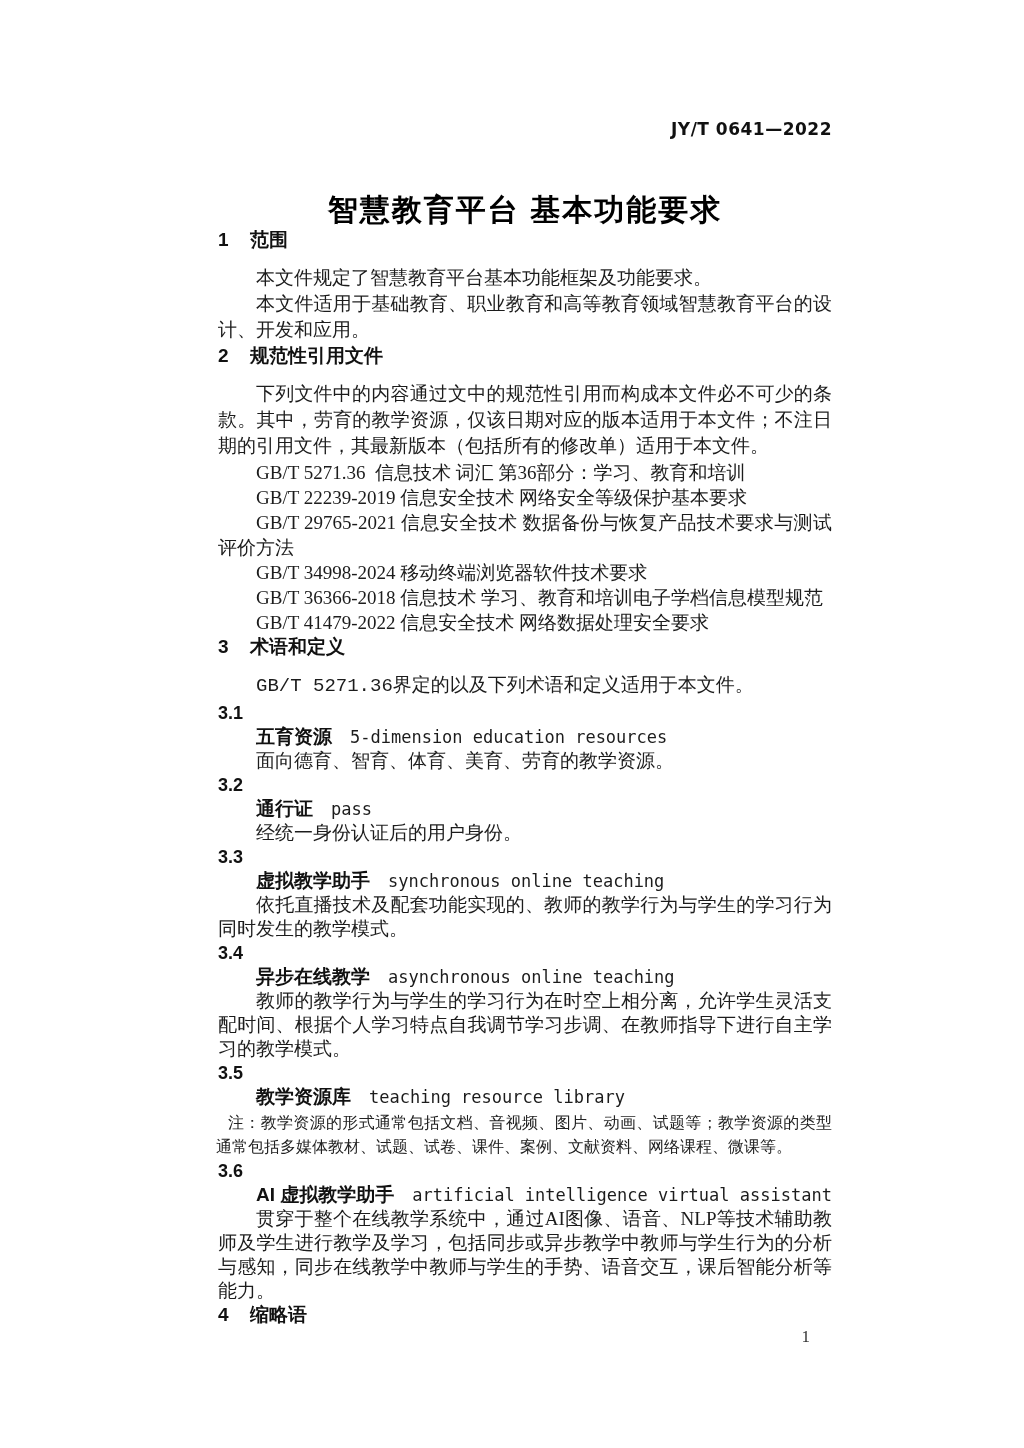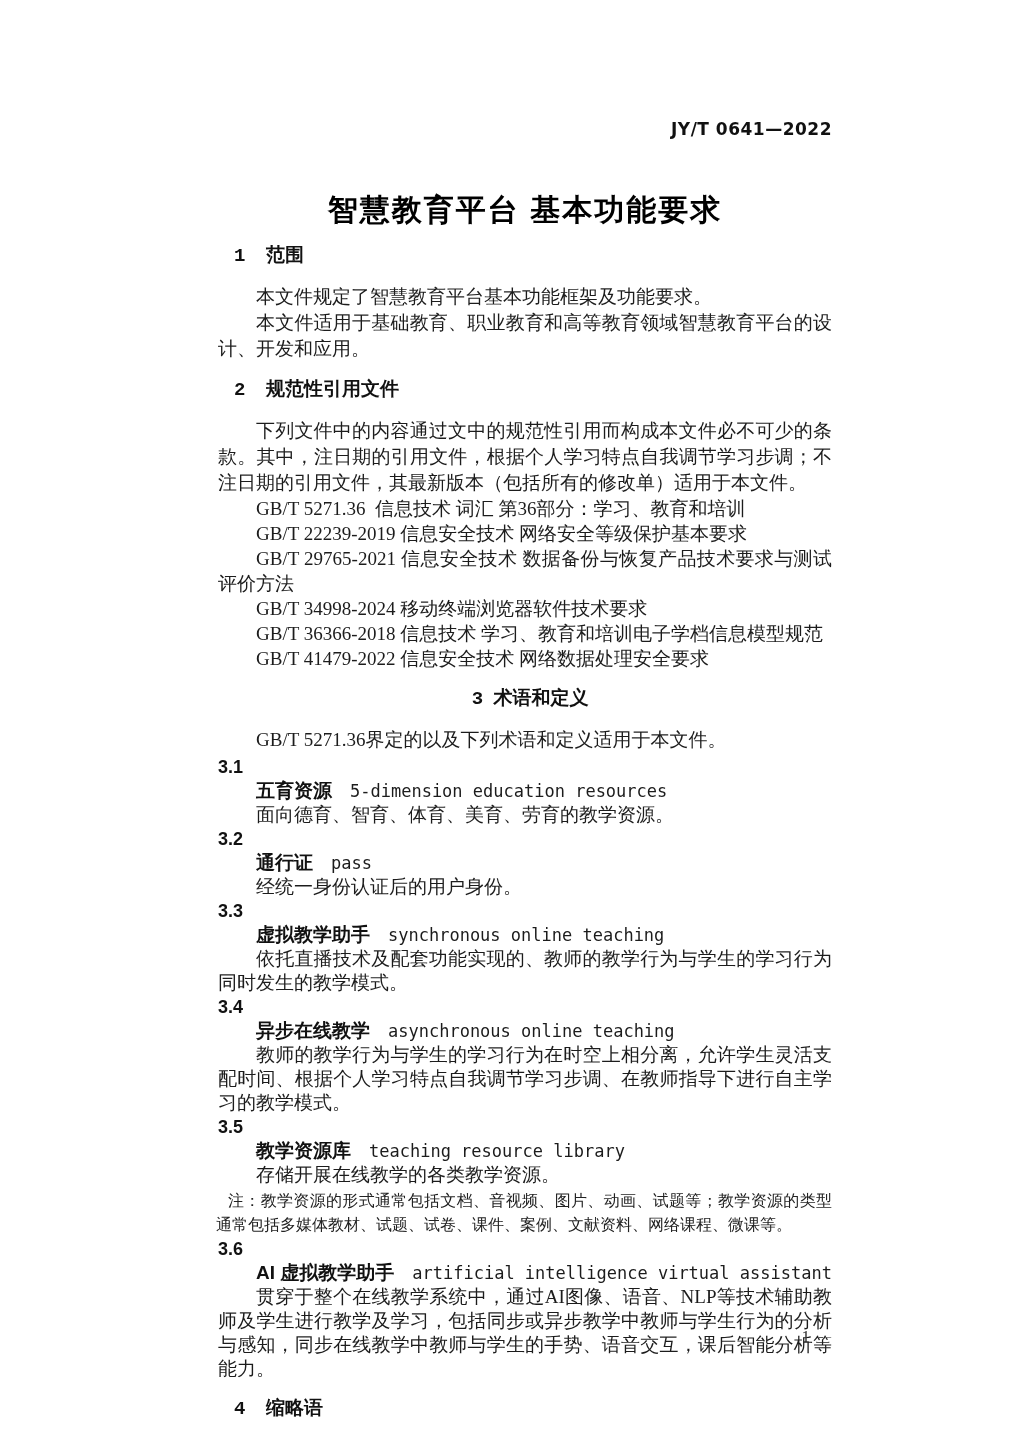--- a/index.html
+++ b/index.html
@@ -34,42 +34,42 @@
     margin: 52px 0 0 0;
     text-align: center;
     font-family: "Liberation Sans", "DejaVu Sans", sans-serif;
     font-weight: 700;
     font-size: 30px;
     line-height: 36px;
     color: #000;
     letter-spacing: 2px;
   }
   h2.sec {
-    margin: 16px;
-    font-family: Liberation Mono, monospace;
+    margin: 0;
+    font-family: Liberation Sans, sans-serif;
     font-weight: 700;
     font-size: 19px;
     line-height: 24px;
     color: #111;
   }
   h2.sec .h-num {
     display: inline-block;
     min-width: 32px;
     font-weight: 700;
   }
   .sec-1 { margin-top: 52px; }
   .sec-2 { margin-top: 22px; }
-  .sec-3 { margin-top: 10px; text-align: center; }
+  .sec-3 { margin-top: 10px; }
   .sec-4 { margin-top: 20px; }
   p {
     margin: 0;
     text-align: justify;
   }
   .after-heading { margin-top: 14px; }
-  .body-p { text-indent: 2em; }
+  .body-p { text-indent: 2em; font-family: Liberation Mono, monospace; }
   .ref-line {
     text-indent: 2em;
     line-height: 25px;
     white-space: pre-wrap;
   }
   .refs { margin-top: 0; }
   .terms-intro { margin-top: 14px; }
   .term-block p { line-height: 24px; }
   .term-num {
     font-family: "Liberation Sans", "DejaVu Sans", sans-serif;
@@ -116,21 +116,21 @@
 
   <div class="doc-code">JY/T 0641—2022</div>
 
   <h1 class="doc-title">智慧教育平台 基本功能要求</h1>
 
   <h2 class="sec sec-1"><span class="h-num">1</span><span>范围</span></h2>
   <p class="body-p after-heading">本文件规定了智慧教育平台基本功能框架及功能要求。</p>
   <p class="body-p">本文件适用于基础教育、职业教育和高等教育领域智慧教育平台的设计、开发和应用。</p>
 
   <h2 class="sec sec-2"><span class="h-num">2</span><span>规范性引用文件</span></h2>
-  <p class="body-p after-heading">下列文件中的内容通过文中的规范性引用而构成本文件必不可少的条款。其中，注日期的引用文件，根据个人学习特点自我调节学习步调；不注日期的引用文件，其最新版本（包括所有的修改单）适用于本文件。</p>
+  <p class="body-p after-heading">下列文件中的内容通过文中的规范性引用而构成本文件必不可少的条款。其中，劳育的教学资源，仅该日期对应的版本适用于本文件；不注日期的引用文件，其最新版本（包括所有的修改单）适用于本文件。</p>
   <div class="refs">
     <p class="ref-line">GB/T 5271.36  信息技术 词汇 第36部分：学习、教育和培训</p>
     <p class="ref-line">GB/T 22239-2019 信息安全技术 网络安全等级保护基本要求</p>
     <p class="ref-line">GB/T 29765-2021 信息安全技术 数据备份与恢复产品技术要求与测试评价方法</p>
     <p class="ref-line">GB/T 34998-2024 移动终端浏览器软件技术要求</p>
     <p class="ref-line">GB/T 36366-2018 信息技术 学习、教育和培训电子学档信息模型规范</p>
     <p class="ref-line">GB/T 41479-2022 信息安全技术 网络数据处理安全要求</p>
   </div>
 
   <h2 class="sec sec-3"><span class="h-num">3</span><span>术语和定义</span></h2>
@@ -156,21 +156,20 @@
 
   <div class="term-block">
     <p class="term-num">3.4</p>
     <p class="term-name"><span class="term-zh">异步在线教学</span><span class="term-en">asynchronous online teaching</span></p>
     <p class="term-def">教师的教学行为与学生的学习行为在时空上相分离，允许学生灵活支配时间、根据个人学习特点自我调节学习步调、在教师指导下进行自主学习的教学模式。</p>
   </div>
 
   <div class="term-block">
     <p class="term-num">3.5</p>
     <p class="term-name"><span class="term-zh">教学资源库</span><span class="term-en">teaching resource library</span></p>
-    <p class="term-def">存储开展在线教学的各类教学资源。</p>
     <p class="term-note">注：教学资源的形式通常包括文档、音视频、图片、动画、试题等；教学资源的类型通常包括多媒体教材、试题、试卷、课件、案例、文献资料、网络课程、微课等。</p>
   </div>
 
   <div class="term-block">
     <p class="term-num">3.6</p>
     <p class="term-name"><span class="term-zh">AI 虚拟教学助手</span><span class="term-en">artificial intelligence virtual assistant</span></p>
     <p class="term-def">贯穿于整个在线教学系统中，通过AI图像、语音、NLP等技术辅助教师及学生进行教学及学习，包括同步或异步教学中教师与学生行为的分析与感知，同步在线教学中教师与学生的手势、语音交互，课后智能分析等能力。</p>
   </div>
 
   <h2 class="sec sec-4"><span class="h-num">4</span><span>缩略语</span></h2>

